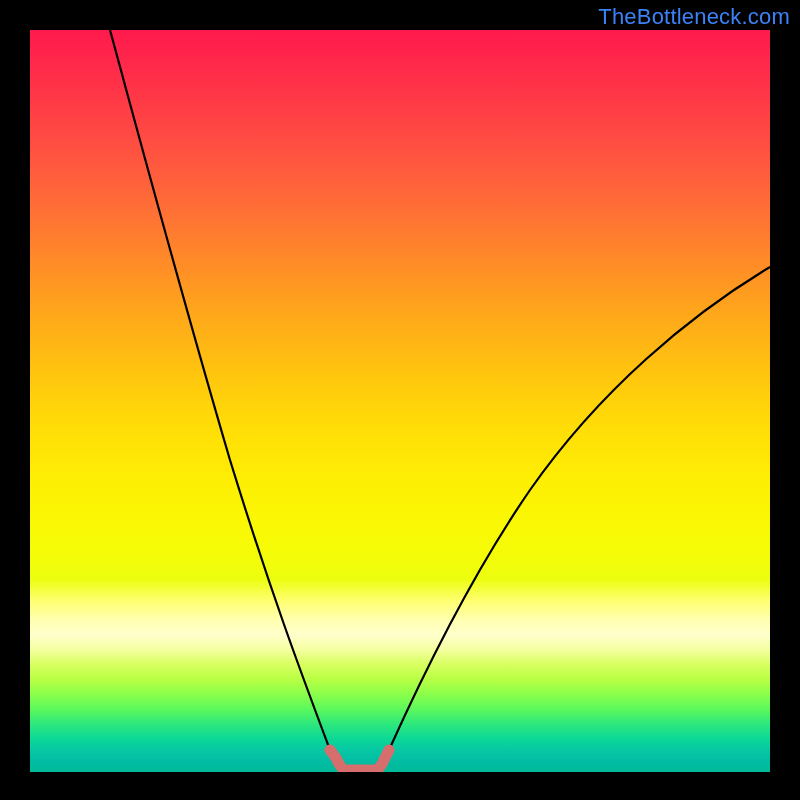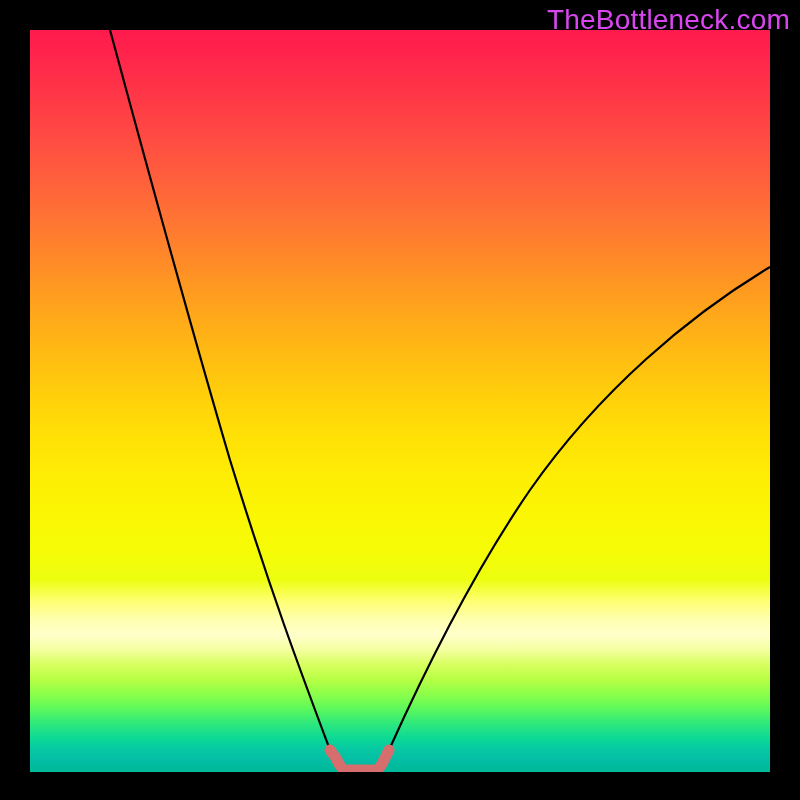--- a/index.html
+++ b/index.html
@@ -53,22 +53,22 @@
       #0cd896 95.5%,
       #06c8a4 97%,
       #03bda4 98.5%,
       #00b998 100%
     );
   }
   .watermark {
     position: absolute;
     top: 4px;
     right: 10px;
-    color: #d946ef;
-    font-size: 28px;
+    color: #3b82f6;
+    font-size: 22px;
     letter-spacing: 0.2px;
     font-weight: 400;
     z-index: 5;
   }
   svg.curve {
     position: absolute;
     inset: 0;
     width: 740px;
     height: 742px;
   }

